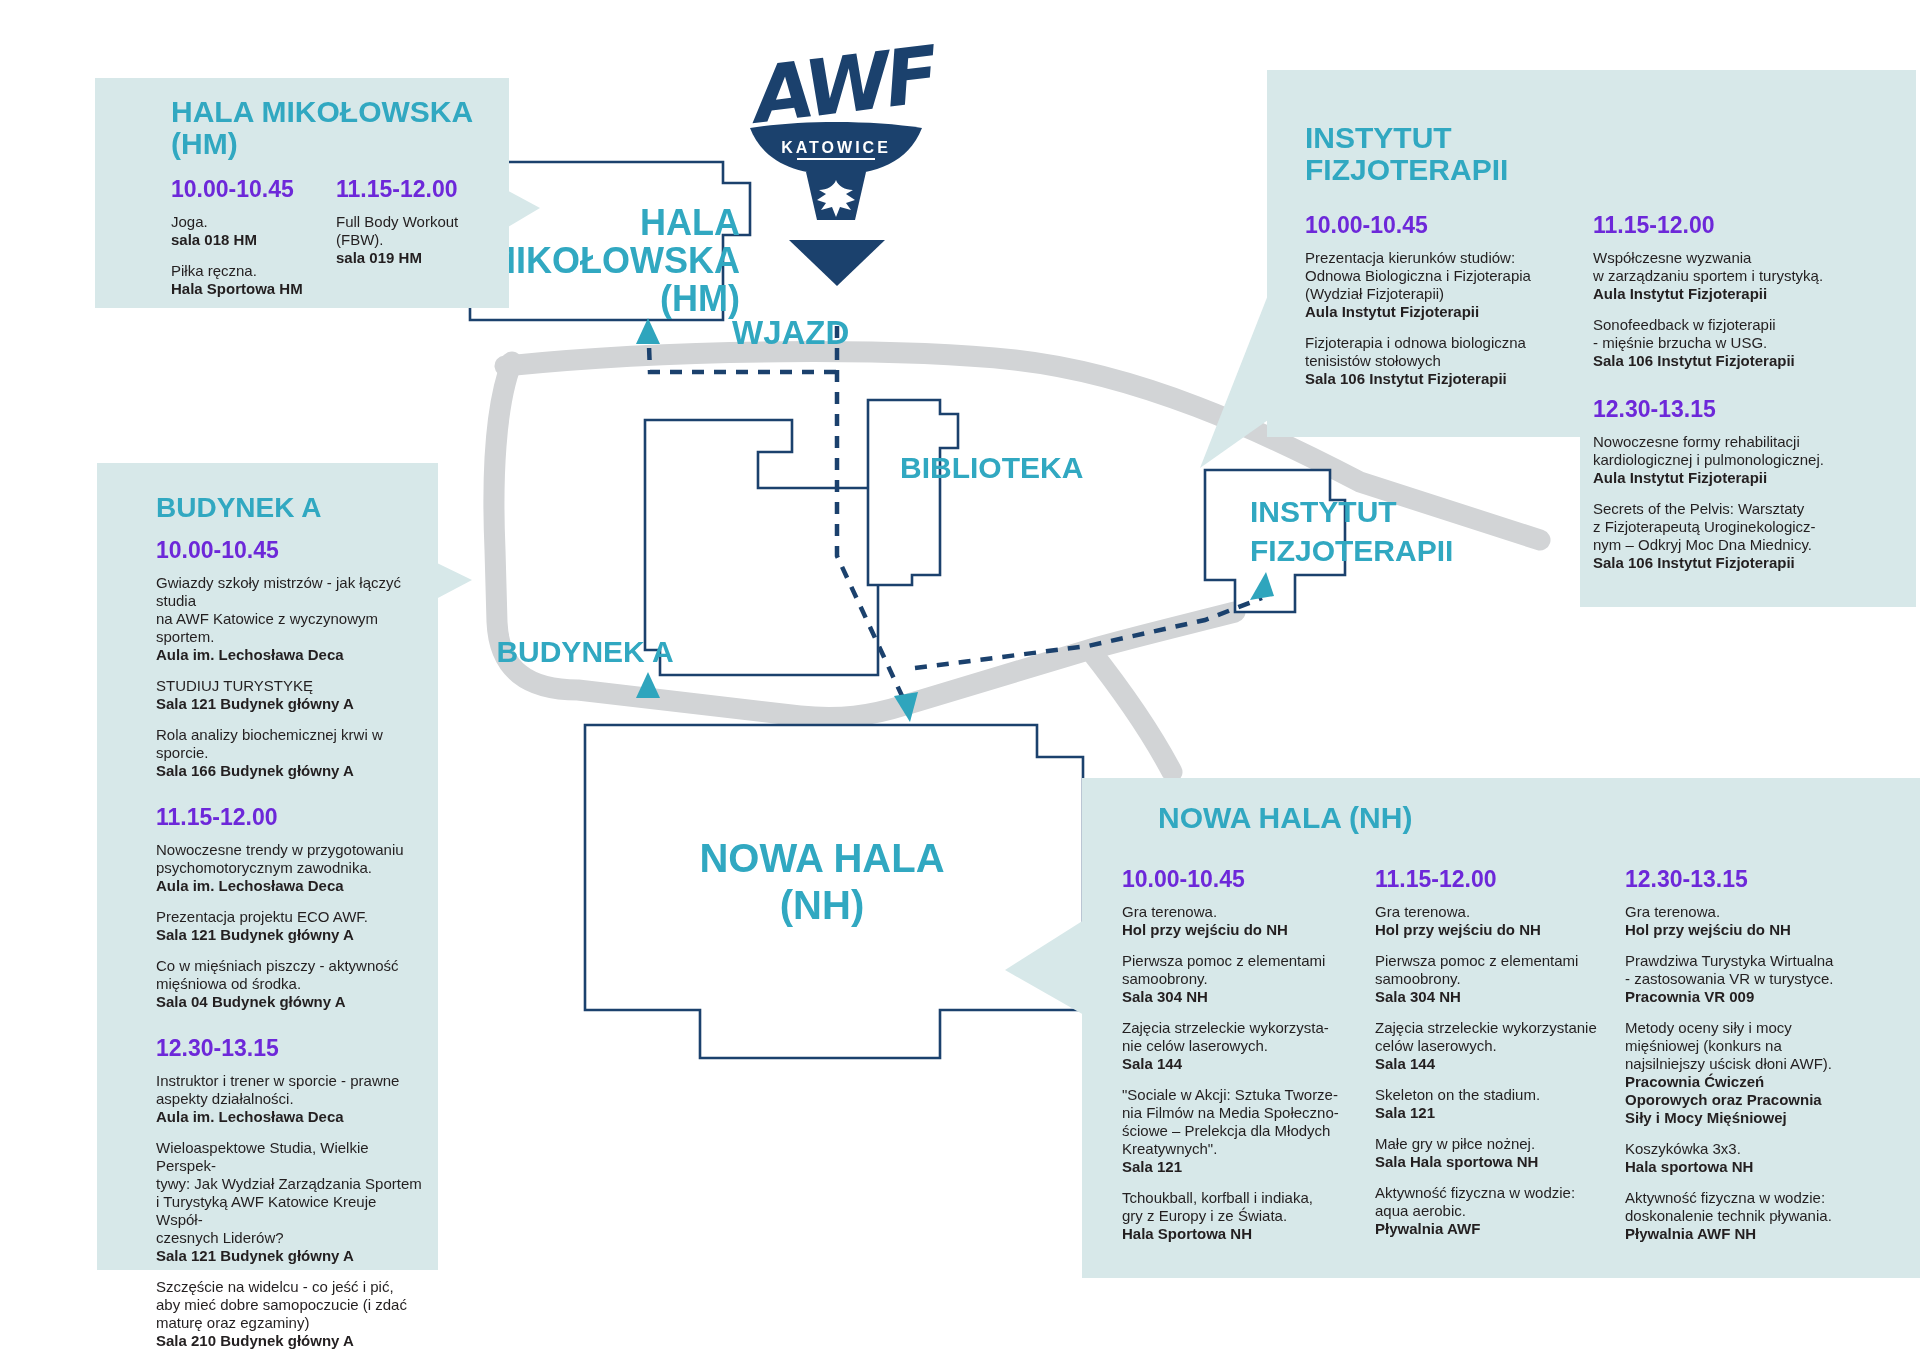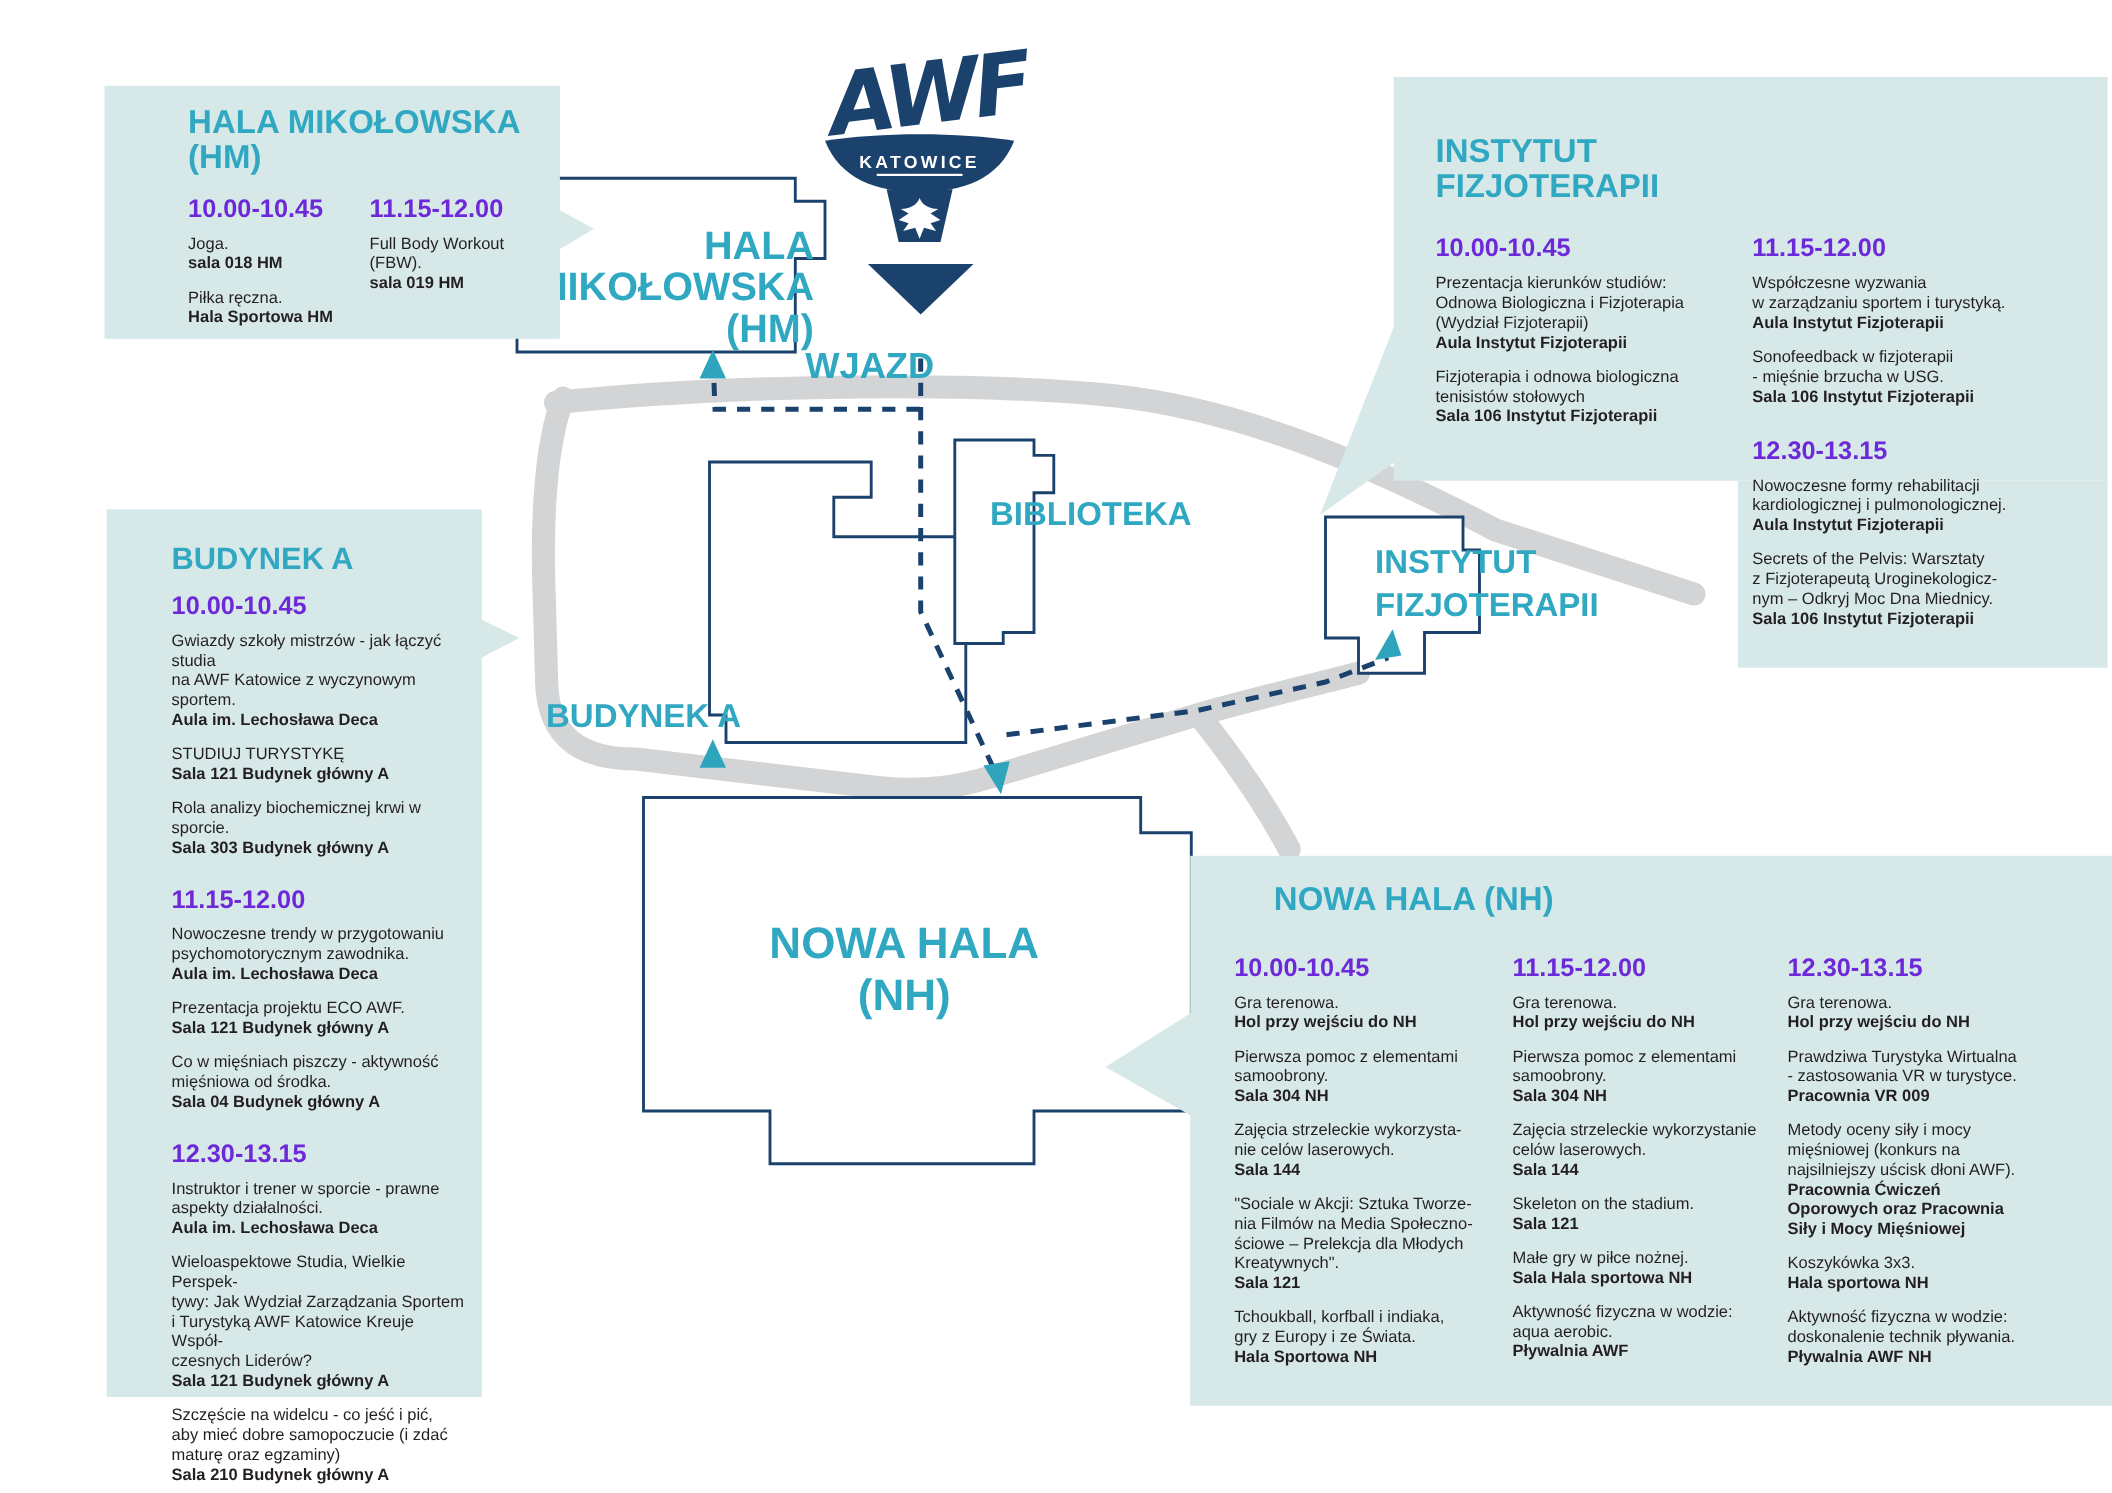--- a/index.html
+++ b/index.html
@@ -120,21 +120,21 @@
               <div class="ev-text">Gwiazdy szkoły mistrzów - jak łączyć studia
 na AWF Katowice z wyczynowym sportem.</div>
               <div class="ev-place">Aula im. Lechosława Deca</div>
             </div>
             <div class="event">
               <div class="ev-text">STUDIUJ TURYSTYKĘ</div>
               <div class="ev-place">Sala 121 Budynek główny A</div>
             </div>
             <div class="event">
               <div class="ev-text">Rola analizy biochemicznej krwi w sporcie.</div>
-              <div class="ev-place">Sala 303 Budynek główny A</div>
+              <div class="ev-place">Sala 166 Budynek główny A</div>
             </div>
           </div>
       </div>
       <div class="section">
         <div class="time" style="margin-top:22px;">11.15-12.00</div>
         <div>
             <div class="event">
               <div class="ev-text">Nowoczesne trendy w przygotowaniu
 psychomotorycznym zawodnika.</div>
               <div class="ev-place">Aula im. Lechosława Deca</div>

